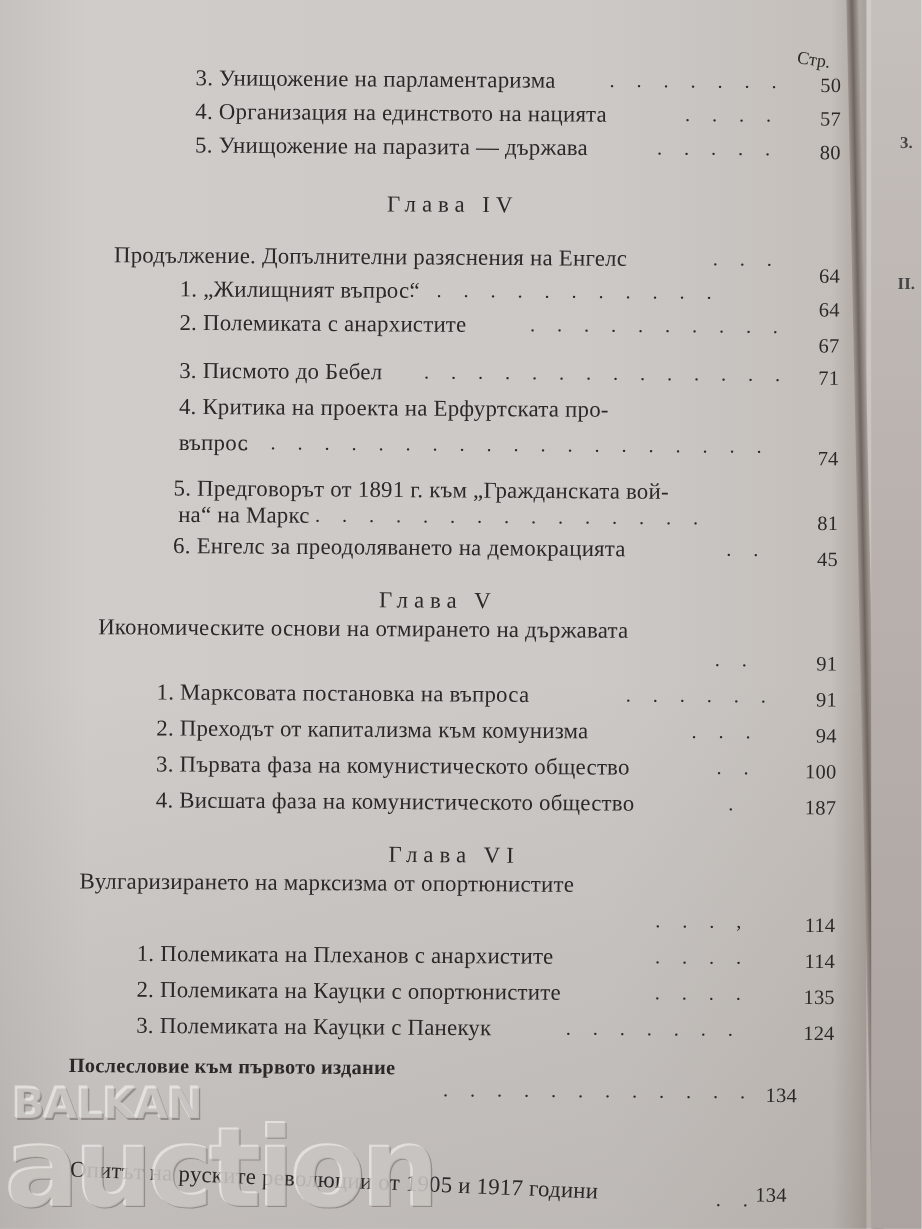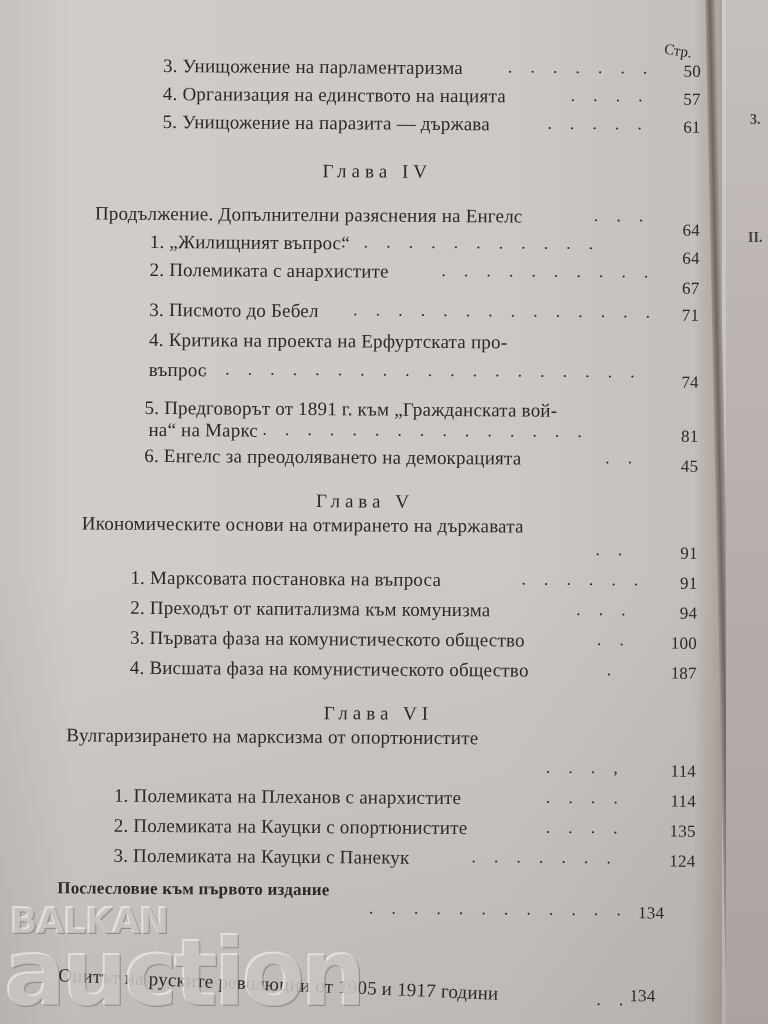--- a/index.html
+++ b/index.html
@@ -65,21 +65,21 @@
     <span class="num">50</span>
   </div>
   <div class="row" style="top:84px;width:722px;">
     <span class="label" style="left:160px;">4. Организация на единството на нацията</span>
     <span class="dots" style="left:568px;">. . . .</span>
     <span class="num">57</span>
   </div>
   <div class="row" style="top:112px;width:722px;">
     <span class="label" style="left:160px;">5. Унищожение на паразита — държава</span>
     <span class="dots" style="left:545px;">. . . . .</span>
-    <span class="num">61</span>
+    <span class="num">80</span>
   </div>
 
   <div class="chapter" style="left:260px;top:160px;width:230px;">Глава IV</div>
   <div class="row" style="top:204px;width:722px;">
     <span class="label" style="left:93px;">Продължение. Допълнителни разяснения на Енгелс</span>
     <span class="dots" style="left:592px;">. . .</span>
     <span class="num" style="top:14px;">64</span>
   </div>
   <div class="row" style="top:232px;width:722px;">
     <span class="label" style="left:148px;">1. „Жилищният въпрос“</span>

